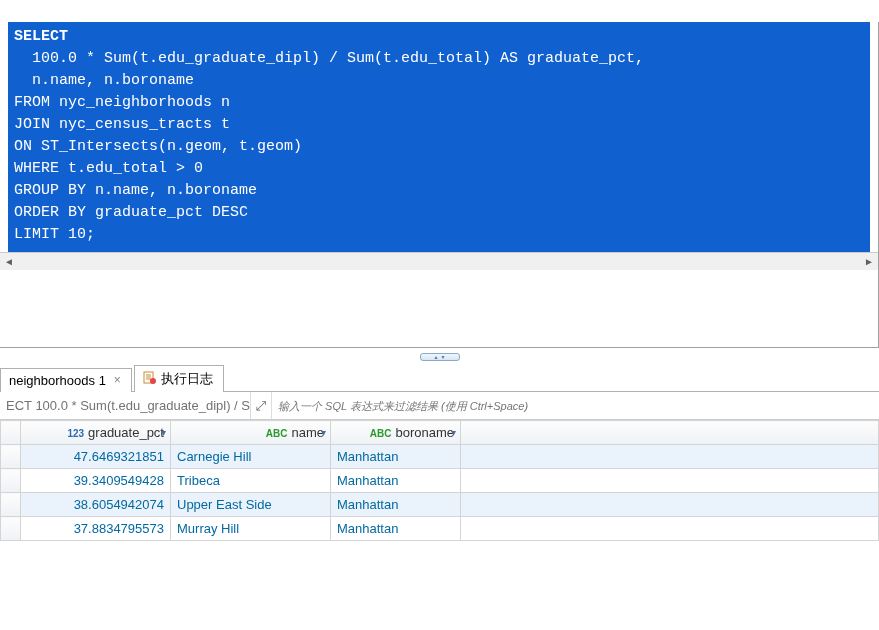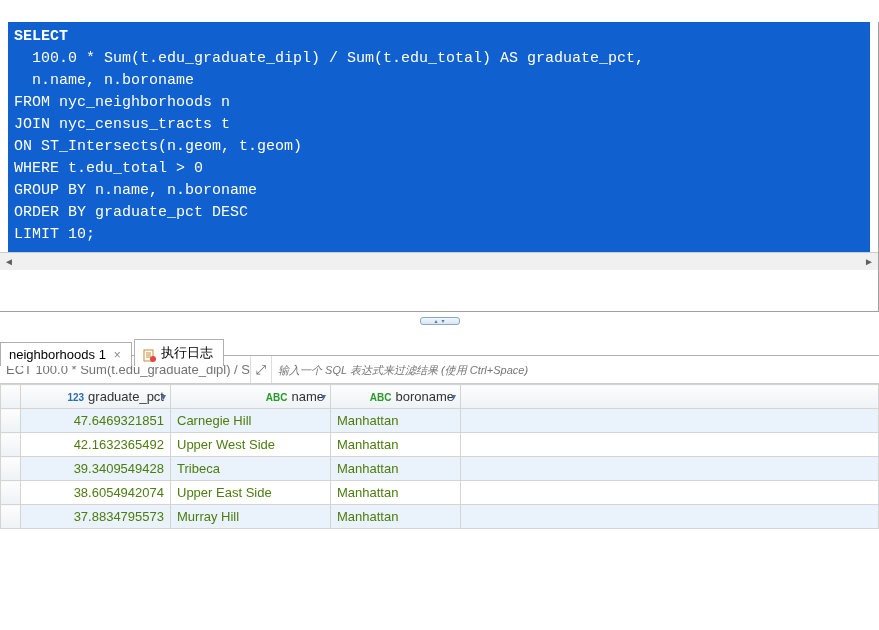--- a/index.html
+++ b/index.html
@@ -1,18 +1,18 @@
 <!DOCTYPE html>
 <html><head>
 <meta charset="utf-8">
 <style>
 * { box-sizing: border-box; margin: 0; padding: 0; }
 body { font-family: "Segoe UI", Arial, sans-serif; font-size: 13px; background: #fff; width: 879px; height: 630px; overflow: hidden; }
 
-.editor-wrap { border: 1px solid #a0a0a0; border-top: none; border-left: none; height: 290px; position: relative; margin-top: 22px; }
+.editor-wrap { border: 1px solid #a0a0a0; border-top: none; border-left: none; height: 326px; position: relative; margin-top: 22px; }
 .sql-editor {
   background: #1060d0;
   color: #fff;
   font-family: Consolas, "Courier New", monospace;
   font-size: 15px;
   line-height: 22px;
   padding: 4px 6px 6px 6px;
   white-space: pre;
   margin: 4px 8px 0 8px;
 }
@@ -24,23 +24,23 @@
 .splitter-bar { height: 18px; display: flex; align-items: center; justify-content: center; position: relative; }
 .splitter-handle {
   width: 40px; height: 8px; border: 1px solid #8aa8c8; border-radius: 3px;
   background: linear-gradient(#f0f6fc,#d8e6f4);
   display: flex; align-items: center; justify-content: center; gap: 4px;
 }
 .splitter-handle .tri { font-size: 6px; color: #5a7aa0; line-height: 1; }
 
 .tabs { height: 26px; display: flex; align-items: flex-end; border-bottom: 1px solid #b0b0b0; padding-left: 0; }
 .tab {
-  padding: 4px 10px 4px 8px; font-size: 13px; display: flex; align-items: flex-end; gap: 4px;
+  padding: 4px 10px 4px 8px; font-size: 13px; display: flex; align-items: flex-start; gap: 4px;
   border: 1px solid #b0b0b0; border-bottom: none; background: #fff; margin-right: 2px;
-  position: relative; top: 11px;
+  position: relative; top: 1px;
 }
 .tab.active { background: #fff; }
 .tab .close { color: #888; font-size: 12px; margin-left: 4px; }
 .tab-icon { width: 14px; height: 14px; display: inline-flex; align-items: center; justify-content: center; }
 
 .filter-bar { height: 28px; display: flex; align-items: center; border-bottom: 1px solid #ccc; font-size: 13px; }
 .filter-left {
   color: #737373; font-family: "Segoe UI", Arial; font-style: normal;
   padding: 0 6px; flex: 0 0 auto; white-space: nowrap; overflow: hidden;
   max-width: 250px;
@@ -56,21 +56,21 @@
 .grid th {
   background: linear-gradient(#fdfdfd,#eef2f6);
   text-align: right; padding: 0 6px; font-weight: normal; position: relative;
   color: #333;
   margin-left: 36px;
 }
 .grid th .col-icon { font-size: 10px; margin-right: 4px; vertical-align: middle; }
 .col-icon.num { color: #2a6db0; font-weight: bold; }
 .col-icon.txt { color: #2a9a2a; font-weight: bold; font-size: 9px; }
 .grid th .drop { position: absolute; right: 4px; top: 6px; color: #4a6a9a; font-size: 10px; }
-.grid td { padding: 0 6px; color: #4d7c0f; }
+.grid td { padding: 0 6px; color: #0369a1; }
 .grid td.num { text-align: right; font-variant-numeric: tabular-nums; }
 .row-head { width: 20px; background: linear-gradient(#fdfdfd,#eef2f6); }
 .grid tbody tr:nth-child(odd) td { background: #eaf2fb; }
 .grid tbody tr:nth-child(even) td { background: #fff; }
 .grid tbody tr td.row-head { background: linear-gradient(#fdfdfd,#eef2f6); }
 .grid tbody tr.sel td:first-of-type.num { border: 2px solid #000; }
 .col-pct { width: 150px; }
 .col-name { width: 160px; }
 .col-boro { width: 130px; }
 .col-rest { width: auto; }
@@ -154,27 +154,20 @@
   <tbody id="grid-body">
       <tr class="sel">
         <td class="row-head"></td>
         <td class="num">47.6469321851</td>
         <td>Carnegie Hill</td>
         <td>Manhattan</td>
         <td></td>
       </tr>
       <tr>
         <td class="row-head"></td>
-        <td class="num">42.1632365492</td>
-        <td>Upper West Side</td>
-        <td>Manhattan</td>
-        <td></td>
-      </tr>
-      <tr>
-        <td class="row-head"></td>
         <td class="num">39.3409549428</td>
         <td>Tribeca</td>
         <td>Manhattan</td>
         <td></td>
       </tr>
       <tr>
         <td class="row-head"></td>
         <td class="num">38.6054942074</td>
         <td>Upper East Side</td>
         <td>Manhattan</td>

